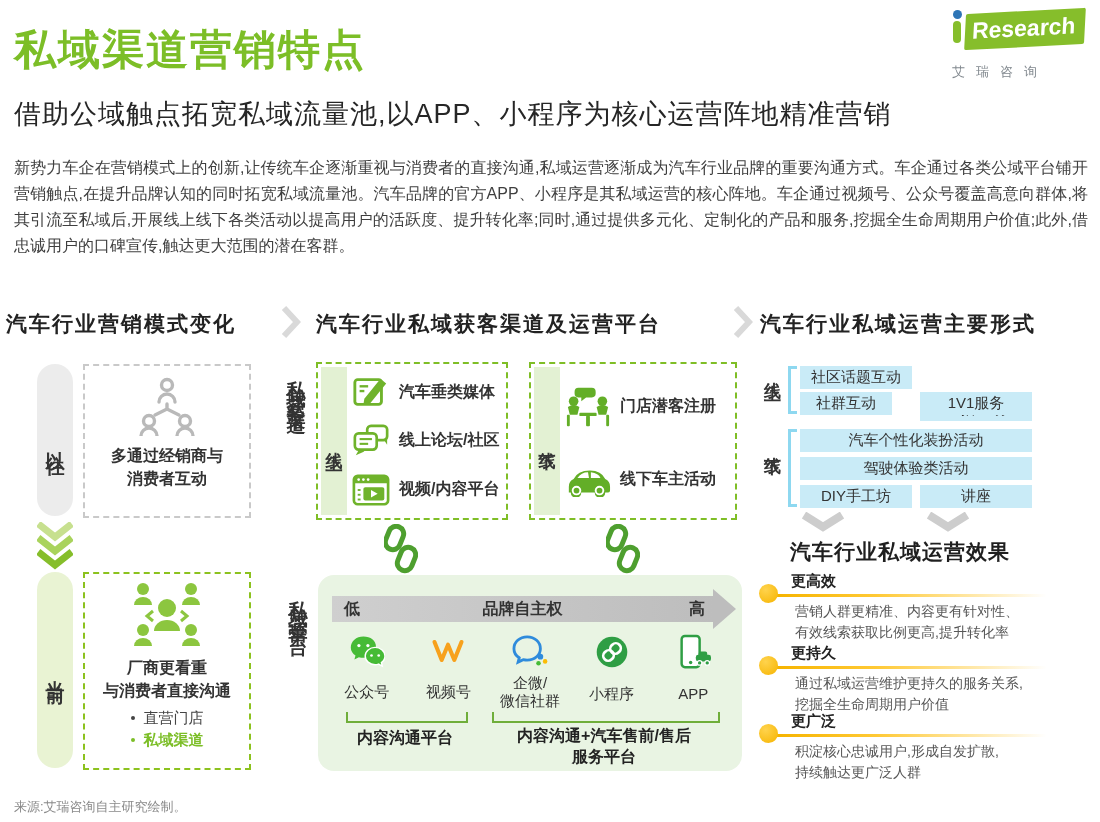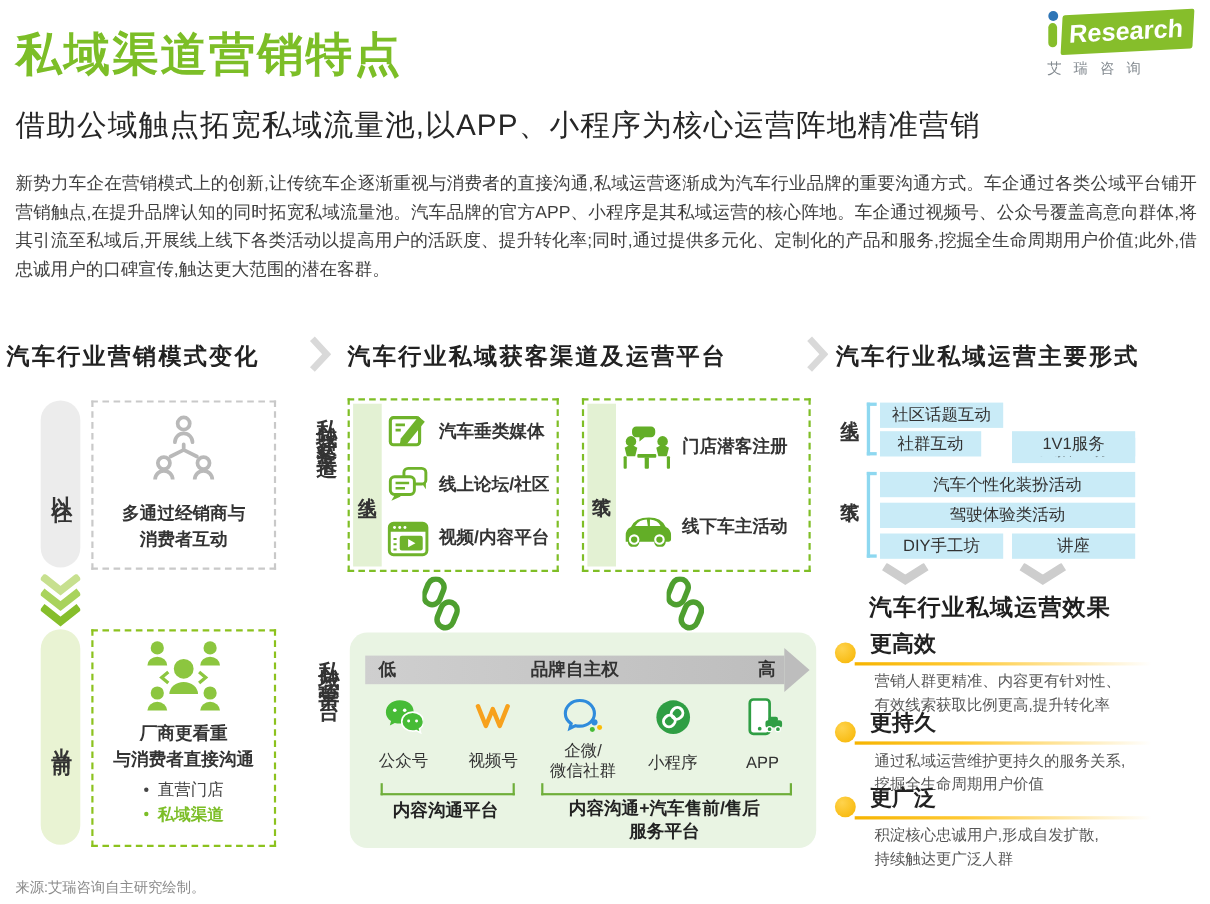--- a/index.html
+++ b/index.html
@@ -8,21 +8,21 @@
 
   
   .title { position:absolute; left:14px; top:22px; font-size:42px; font-weight:bold; color:#7CBE27; letter-spacing:2px; }
   .logo { position:absolute; right:8px; top:10px; width:140px; }
   .logo-row { display:flex; align-items:flex-end; }
   .logo-i { width:10px; margin-right:3px; display:flex; flex-direction:column; align-items:center; margin-bottom:4px; }
   .logo-i .dot { width:9px; height:9px; border-radius:50%; background:#2E75B6; margin-bottom:2px; }
   .logo-i .bar { width:8px; height:22px; border-radius:4px; background:#86BE2B; }
   .logo-box { background:#86BE2B; color:#fff; font-size:23px; font-weight:bold; padding:4px 9px 5px 7px;
               transform:rotate(-3deg) skewX(-6deg); border-radius:2px; }
-  .logo-caption { margin-top:6px; font-size:13px; color:#82898f; letter-spacing:11px; white-space:nowrap; }
+  .logo-caption { margin-top:16px; font-size:13px; color:#82898f; letter-spacing:11px; white-space:nowrap; }
 
   .subtitle { position:absolute; left:14px; top:96px; width:1075px; font-size:27px; font-weight:normal; color:#262626; letter-spacing:1px; }
   .intro { position:absolute; left:14px; top:155px; width:1074px; font-size:16px; line-height:26px; color:#3f3f3f; text-align:justify; }
 
   
   .sec-h { position:absolute; top:310px; font-size:21px; font-weight:bold; color:#222; letter-spacing:2px; white-space:nowrap; }
   .hchev { position:absolute; top:305px; }
 
   
   .vtag { position:absolute; writing-mode:vertical-rl; text-orientation:upright; display:flex; align-items:center; justify-content:center;
@@ -30,21 +30,21 @@
   .tag-past { left:37px; top:364px; width:36px; height:152px; background:#ECECEC; }
   .tag-current { left:37px; top:572px; width:36px; height:196px; background:#E9F3D3; }
   .vlabel { position:absolute; writing-mode:vertical-rl; text-orientation:upright; font-weight:bold; font-size:19px; color:#333; letter-spacing:7px; }
   .vlabel-acq { left:283px; top:366px; }
   .vlabel-op { left:285px; top:586px; }
 
   
   .mc-box { position:absolute; box-sizing:border-box; display:flex; flex-direction:column; align-items:center; }
   .box-past { left:83px; top:364px; width:168px; height:154px; border:2px dashed #C9C9C9; padding-top:10px; }
   .box-current { left:83px; top:572px; width:168px; height:198px; border:2px dashed #8CC21E; padding-top:6px; }
-  .mc-text { margin-top:20px; font-size:16px; font-weight:bold; color:#333; text-align:center; line-height:23px; white-space:pre-line; }
+  .mc-text { margin-top:8px; font-size:16px; font-weight:bold; color:#333; text-align:center; line-height:23px; white-space:pre-line; }
   .mc-title { margin-top:2px; font-size:16px; font-weight:bold; color:#333; text-align:center; line-height:23px; white-space:pre-line; }
   .mc-bullets { margin-top:5px; }
   .mc-bullet { display:flex; align-items:center; font-size:15px; color:#444; height:22px; }
   .mc-bullet .bdot { width:4px; height:4px; border-radius:50%; background:currentColor; margin-right:9px; }
   .mc-bullet.hl { color:#7CBE27; font-weight:bold; }
   .chev3 { position:absolute; left:37px; top:522px; }
 
   
   .acq-box { position:absolute; box-sizing:border-box; border:2px dashed #7FBE26; }
   .box-online { left:316px; top:362px; width:192px; height:158px; }
@@ -88,21 +88,21 @@
   .fb-offline { left:788px; top:429px; height:78px; }
   .pill { position:absolute; height:23px; background:#C9EBF7; color:#333; font-size:15px; display:flex; align-items:center; justify-content:center; }
   .dchev { position:absolute; top:512px; }
 
   
   .fx-title { position:absolute; left:790px; top:538px; font-size:21px; font-weight:bold; color:#1f1f1f; letter-spacing:1px; }
   .effect { position:absolute; left:758px; width:300px; }
   .fx-1 { top:572px; } .fx-2 { top:644px; } .fx-3 { top:712px; }
   .effect-bullet { position:absolute; left:1px; top:12px; width:19px; height:19px; border-radius:50%;
                    background:radial-gradient(circle at 35% 30%, #FFD34D, #F6B400); }
-  .effect-title { margin-left:33px; font-size:20px; font-weight:bold; color:#222; }
+  .effect-title { margin-left:33px; font-size:15px; font-weight:bold; color:#222; }
   .effect-line { margin-left:19px; margin-top:3px; height:3px; background:linear-gradient(to right,#F6B400,#FFC934 35%,rgba(255,201,52,0) 96%); }
   .effect-desc { margin-left:37px; margin-top:4px; font-size:14px; color:#575757; line-height:21px; white-space:pre-line; }
 
   .source { position:absolute; left:14px; top:798px; font-size:13px; color:#8A8A8A; }
 </style>
 </head>
 <body>
 
 <div id="page">
 

